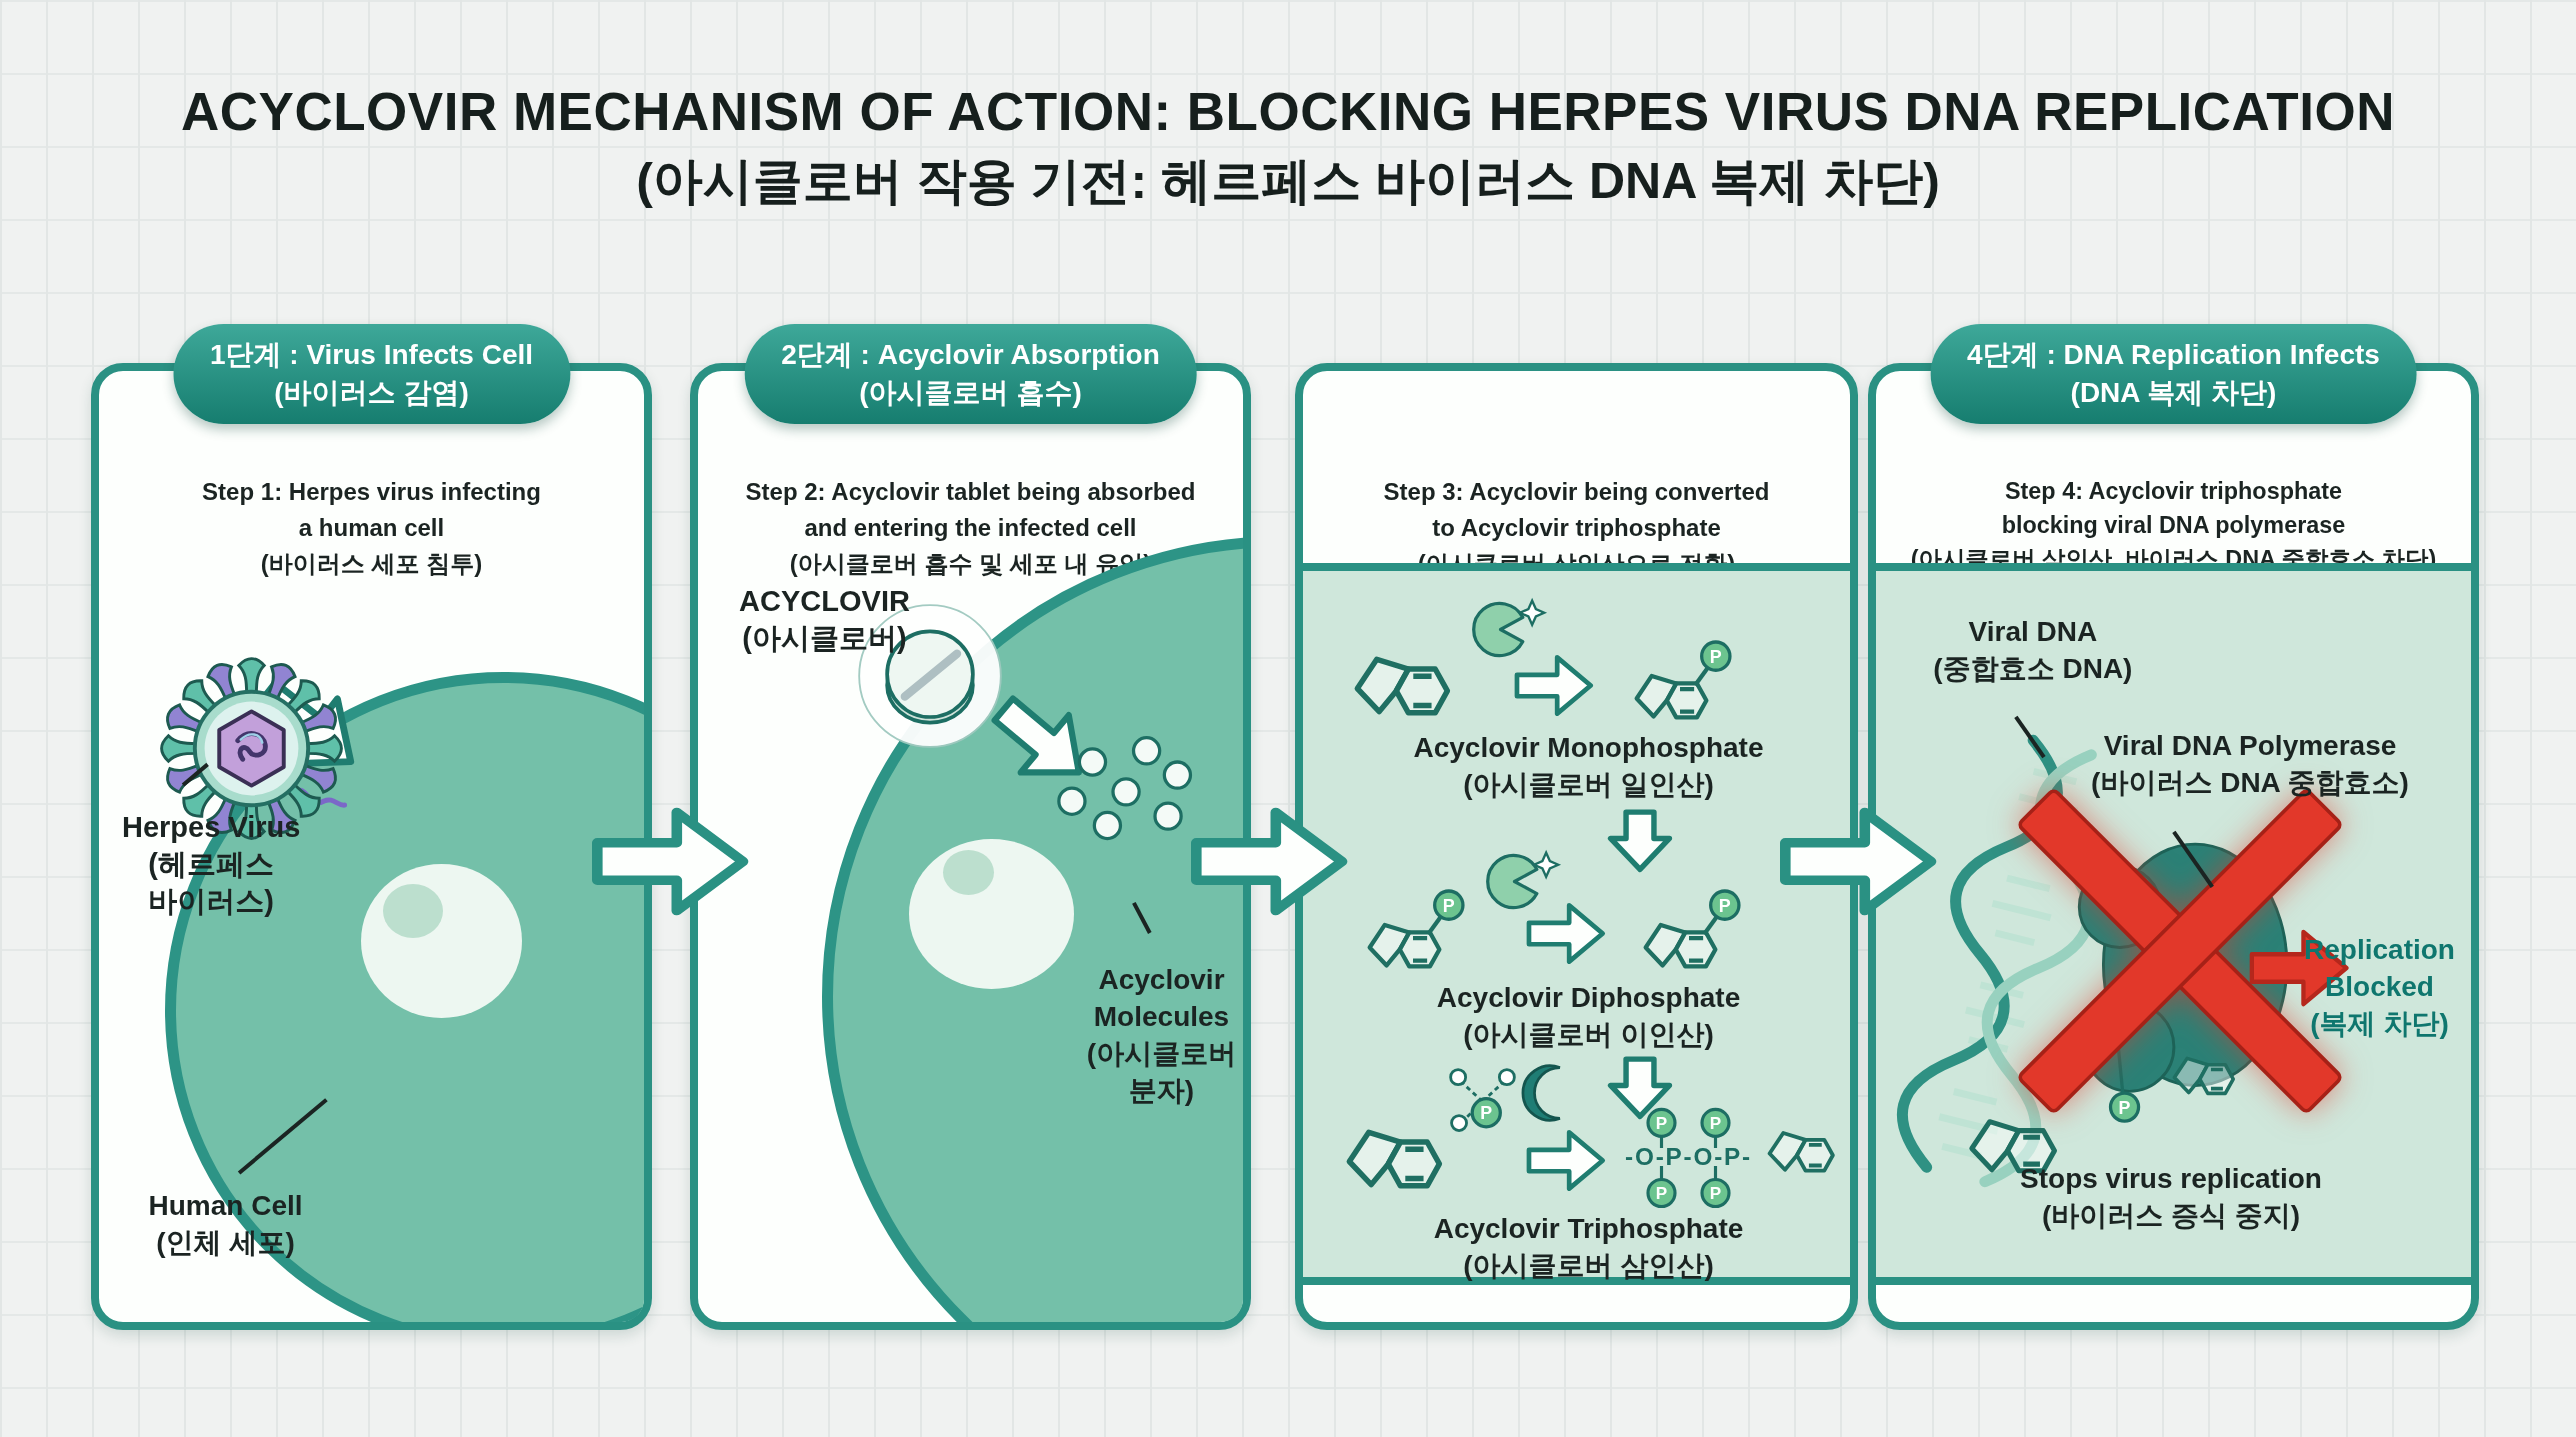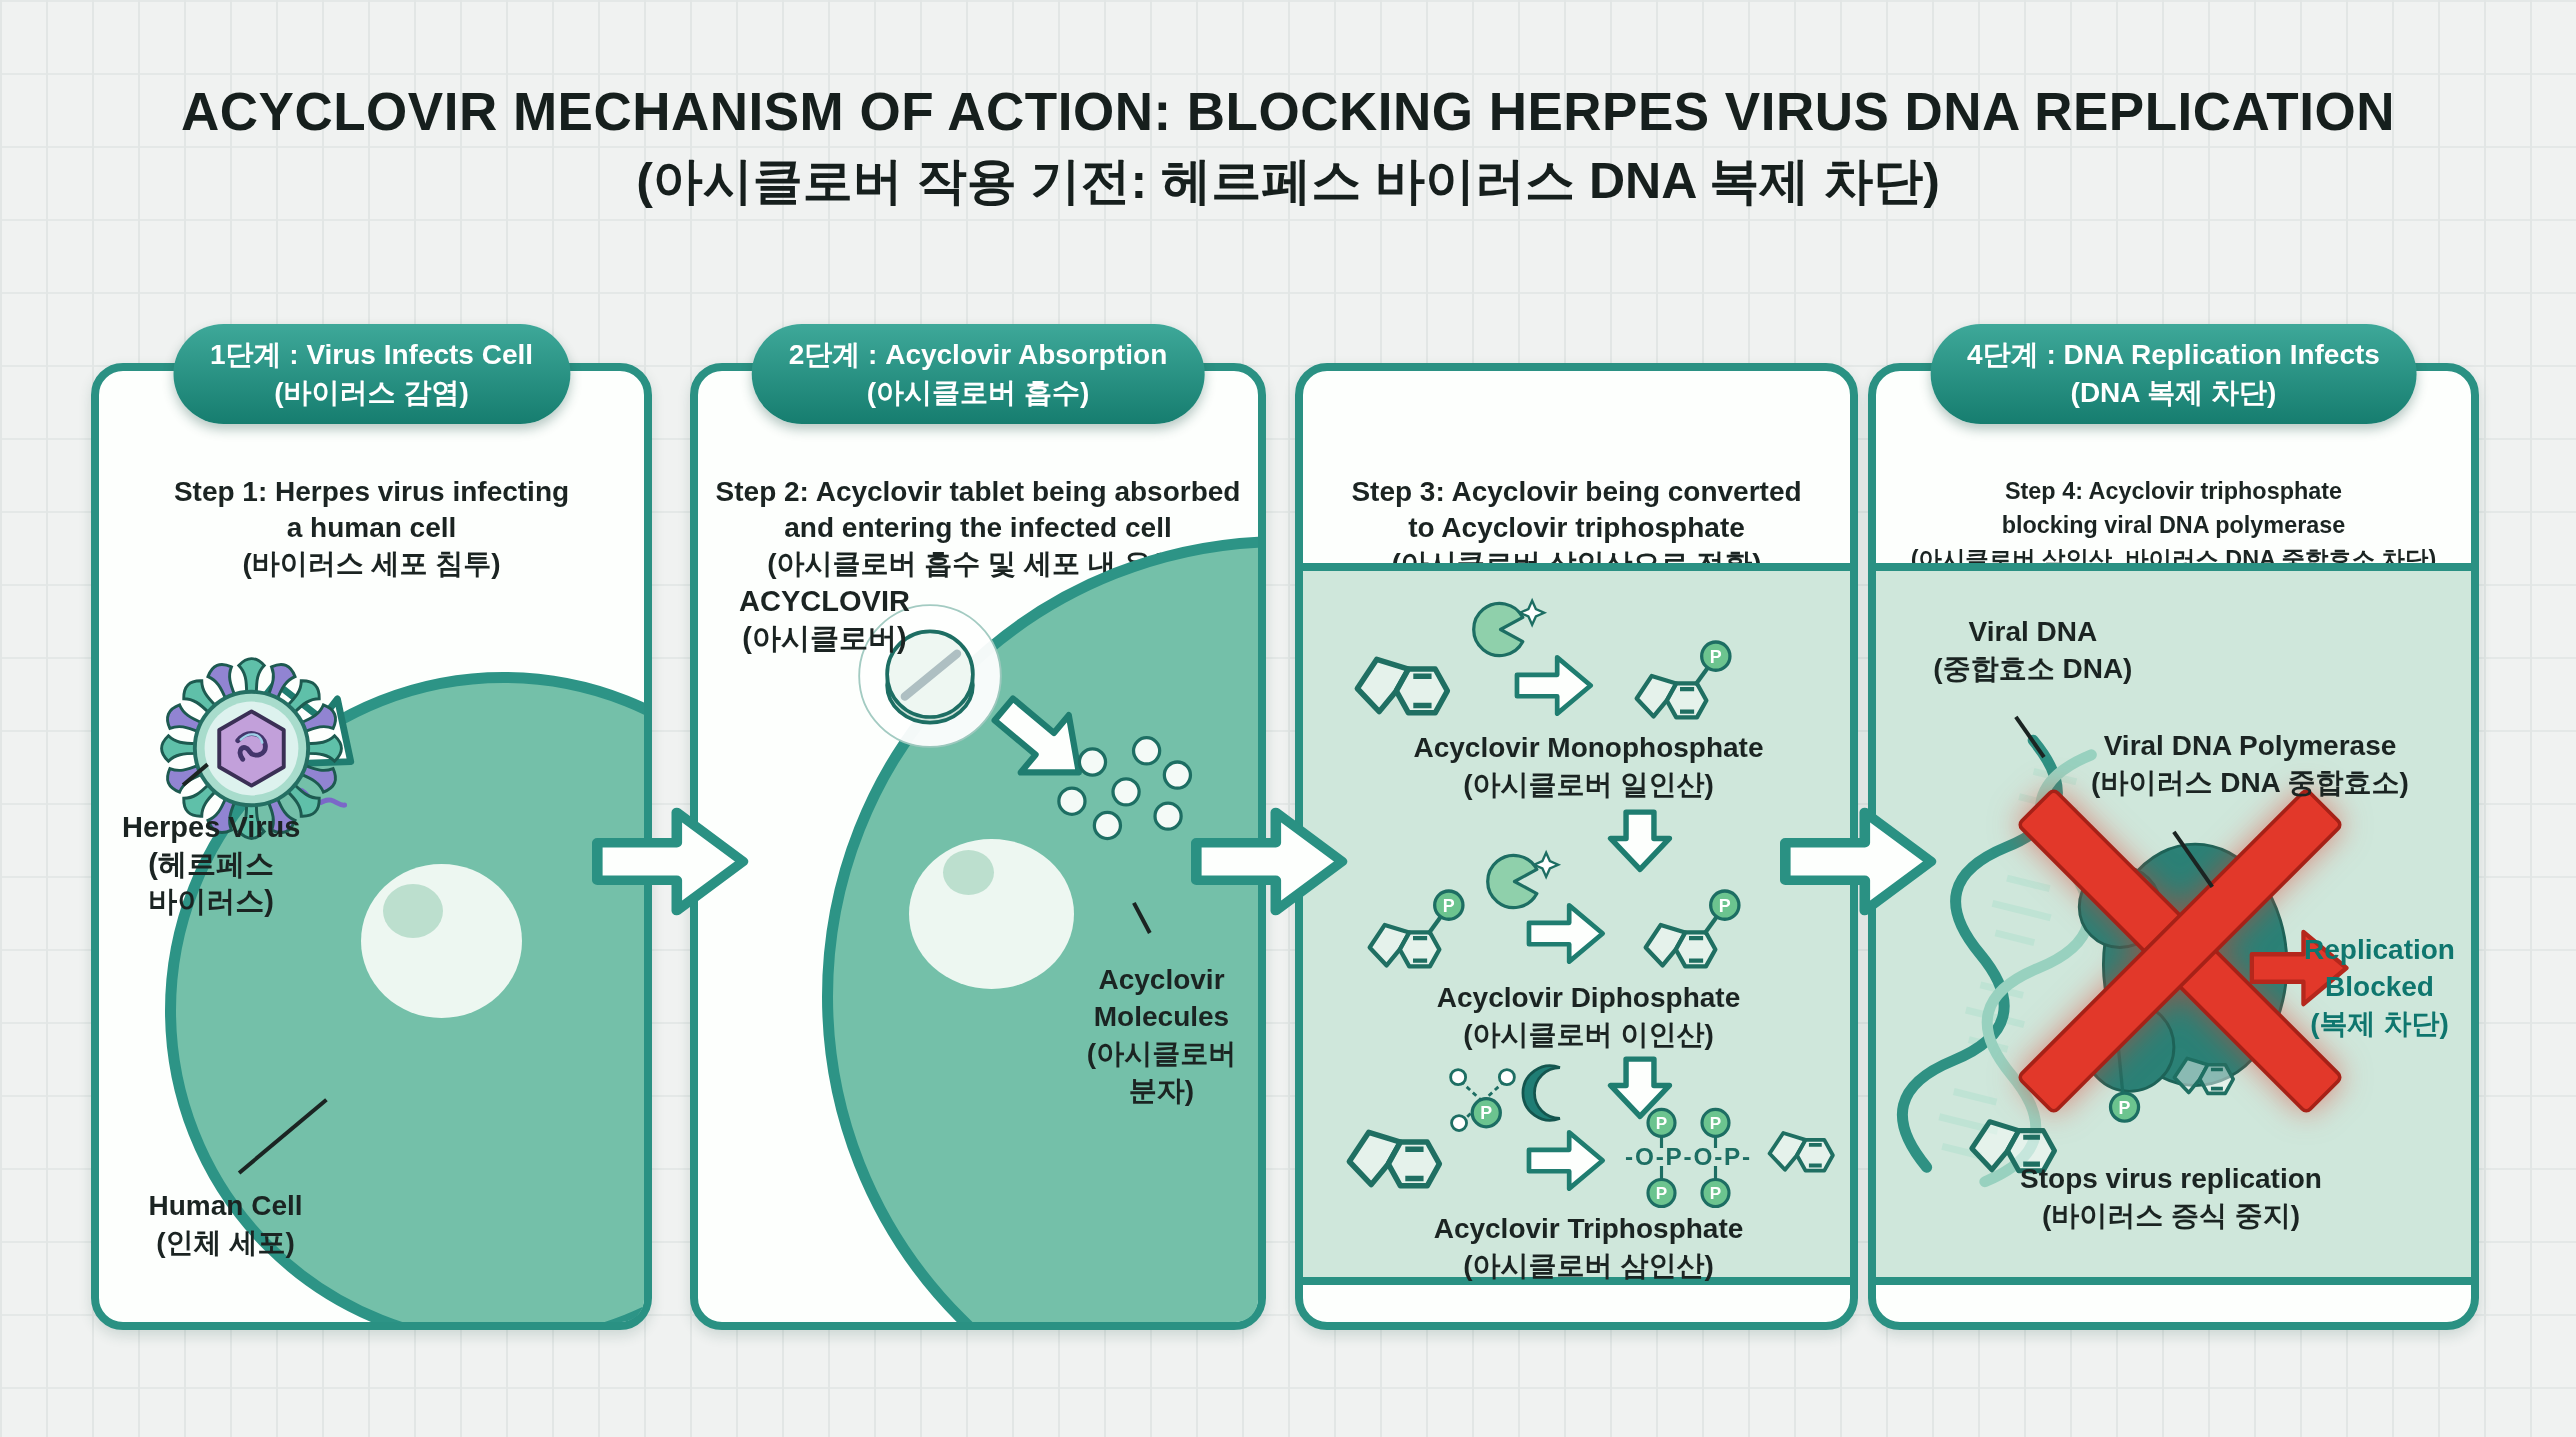--- a/index.html
+++ b/index.html
@@ -23,21 +23,21 @@
   .clip{position:absolute;inset:0;border-radius:22.5px;overflow:hidden;}
   .pill{
     position:absolute;top:-47px;left:50%;transform:translateX(-50%);
     background:linear-gradient(180deg,#3ea899,#167d6f);
     color:#fff;font-weight:700;font-size:28px;line-height:38px;
     text-align:center;white-space:pre-line;padding:12px 37px;border-radius:56px;
     box-shadow:0 5.6px 11.2px rgba(15,70,60,.30);z-index:6;width:max-content;max-width:599px;
   }
   .step{
     position:absolute;top:103px;left:5.6px;right:5.6px;text-align:center;
-    font-weight:700;font-size:28px;line-height:36px;white-space:pre-line;
+    font-weight:700;font-size:24px;line-height:36px;white-space:pre-line;
   }
   .step.small{font-size:23.4px;line-height:34px;}
   .greenbox{
     position:absolute;left:0;right:0;top:192px;bottom:37px;
     background:#cfe7db;border-top:8.4px solid #2a9183;border-bottom:8.4px solid #2a9183;
   }
   .lbl{
     position:absolute;font-weight:700;font-size:28px;line-height:37px;
     text-align:center;white-space:pre-line;z-index:5;
   }
@@ -150,21 +150,21 @@
     <div class="leader" style="left:84px;top:412px;width:32px;transform:rotate(-40deg);"></div>
     <div class="lbl" style="left:4.7px;top:438px;width:215px;font-size:29px;">Herpes Virus
 (헤르페스
 바이러스)</div>
 
     <div class="leader" style="left:140px;top:800px;width:114px;transform:rotate(-40deg);"></div>
     <div class="lbl" style="left:14px;top:816px;width:225px;">Human Cell
 (인체 세포)</div>
   </div>
 
-  <div class="panel" style="left:690px;width:545px;padding-left:15px;">
+  <div class="panel" style="left:690px;width:545px;">
     <div class="pill">2단계 : Acyclovir Absorption
 (아시클로버 흡수)</div>
     <div class="step">Step 2: Acyclovir tablet being absorbed
 and entering the infected cell
 (아시클로버 흡수 및 세포 내 유입)</div>
     <div class="clip">
       <div class="circ cellbody" style="left:124px;top:165px;width:899px;height:899px;"></div>
       <div class="circ nucleus" style="left:211px;top:468px;width:165px;height:150px;"></div>
       <div class="circ nucspot" style="left:245px;top:479px;width:51px;height:45px;"></div>
 

